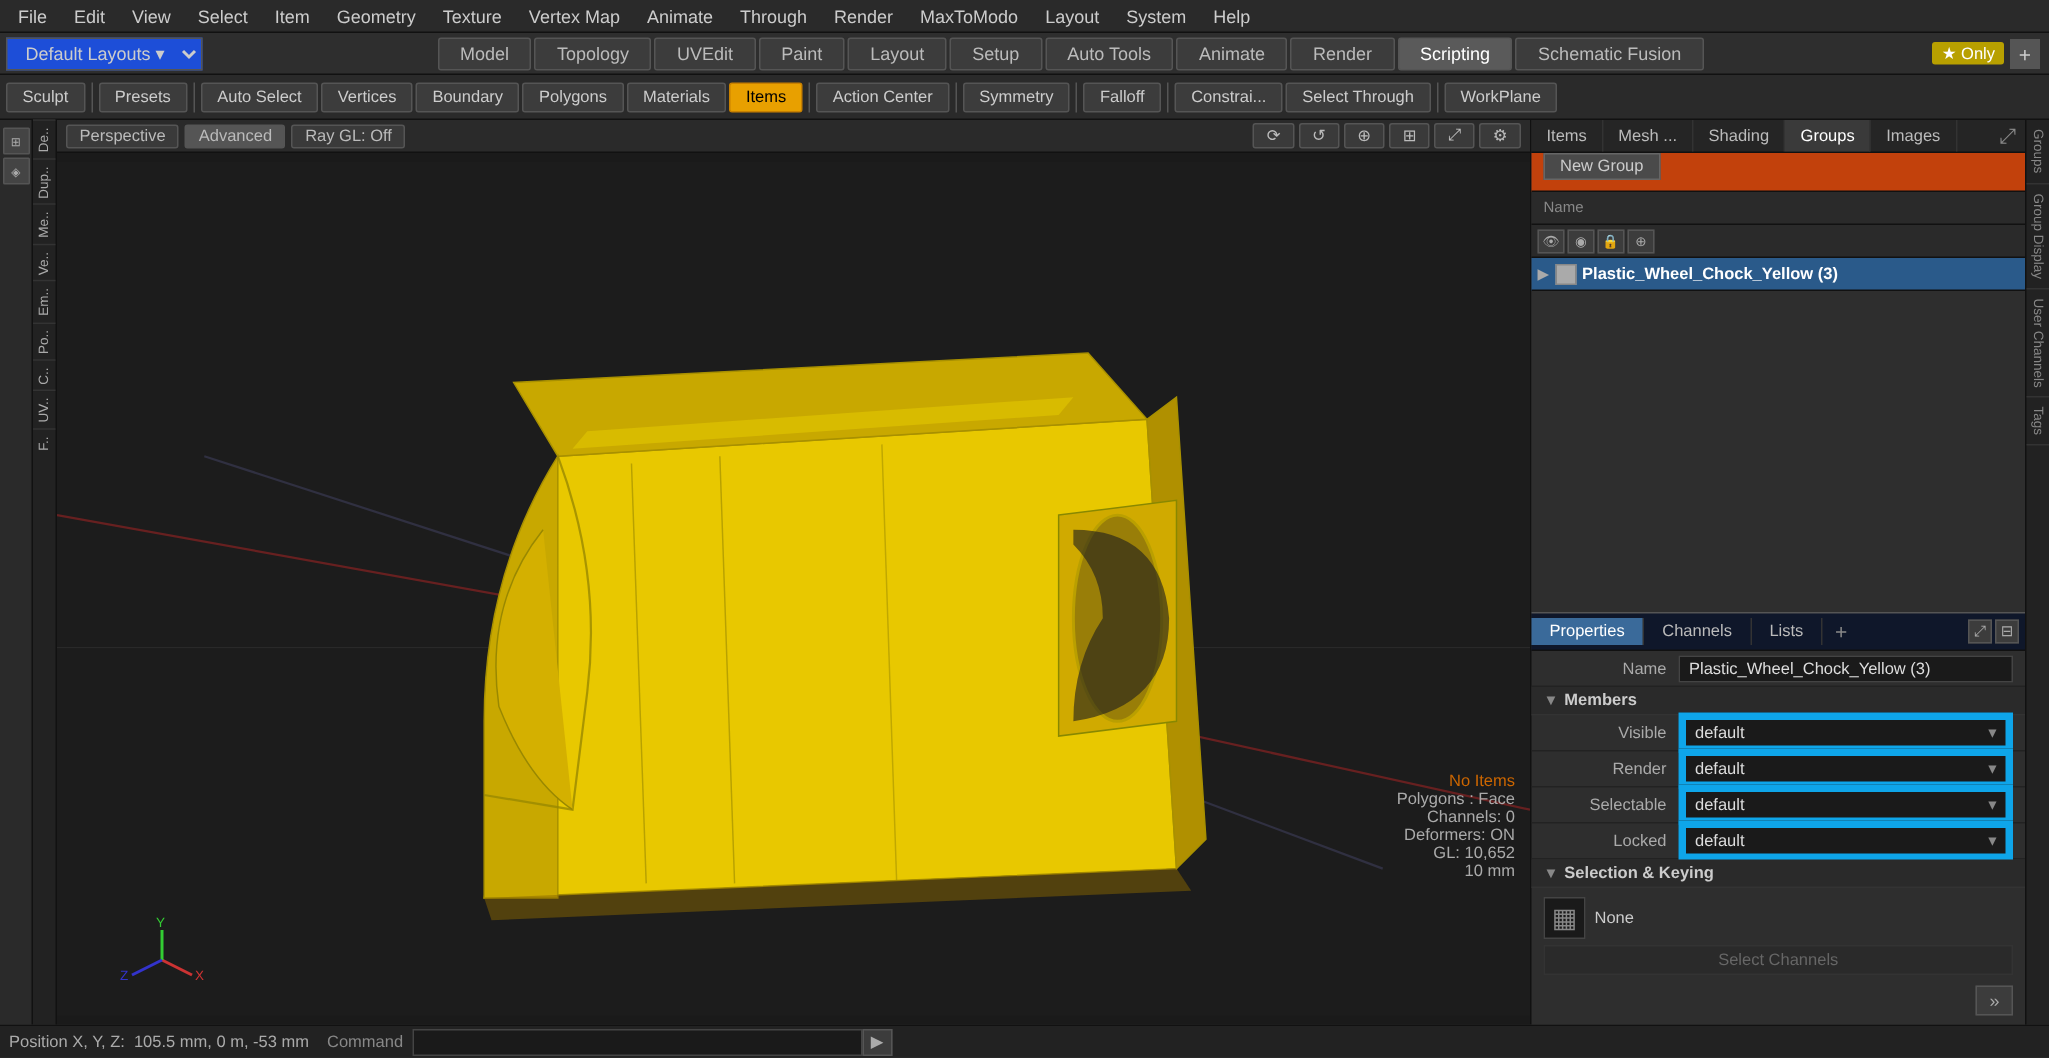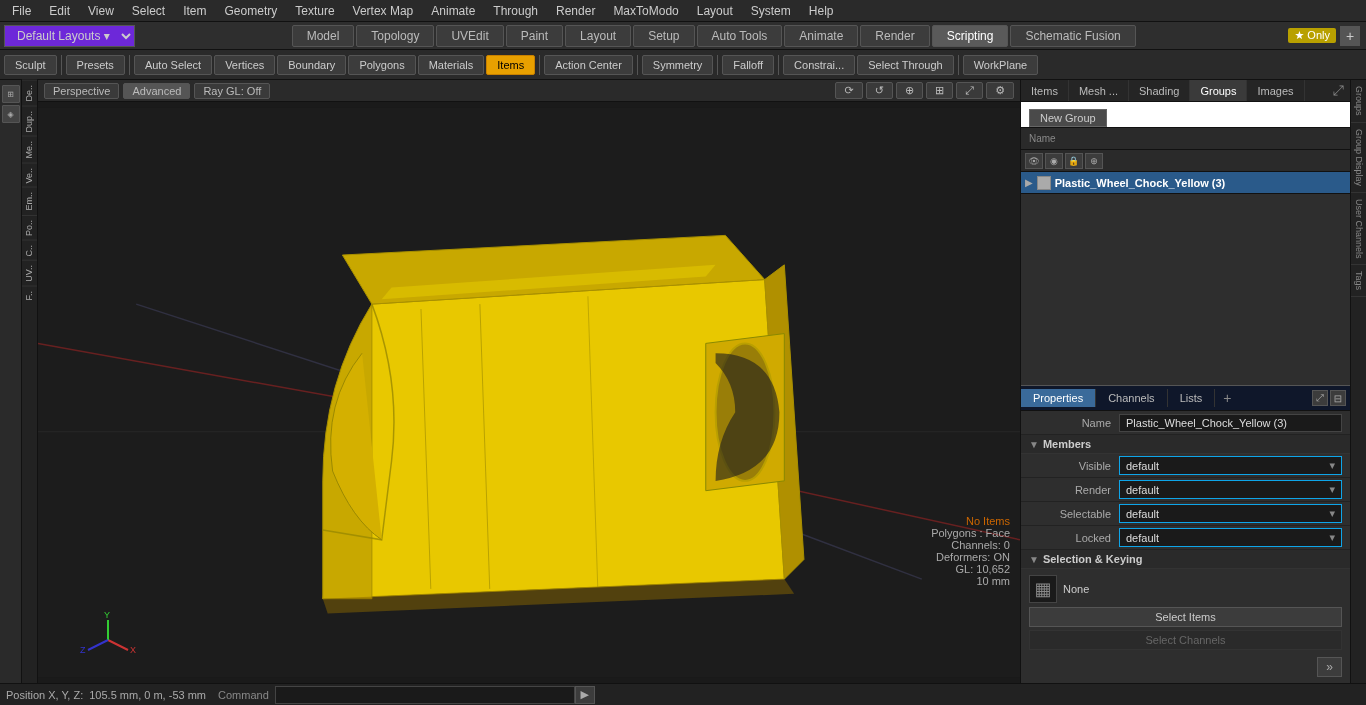--- a/index.html
+++ b/index.html
@@ -4,21 +4,21 @@
   <style>
     * { box-sizing: border-box; margin: 0; padding: 0; }
     body { background: #3a3a3a; color: #ccc; font-family: Arial, sans-serif; font-size: 12px; width: 1366px; height: 705px; overflow: hidden; }
 
     
     #menu-bar { display: flex; align-items: center; height: 22px; background: #2a2a2a; border-bottom: 1px solid #111; padding: 0 4px; gap: 2px; }
     .menu-item { padding: 2px 8px; color: #ccc; cursor: pointer; font-size: 12px; }
 
     
     #layout-bar { display: flex; align-items: center; height: 28px; background: #2e2e2e; border-bottom: 1px solid #111; }
-    #layout-dropdown { background: #6d28d9; border: 1px solid #555; color: #ccc; padding: 2px 8px; font-size: 12px; margin: 12px 4px; }
+    #layout-dropdown { background: #1d4ed8; border: 1px solid #555; color: #ccc; padding: 2px 8px; font-size: 12px; margin: 12px 4px; }
     .layout-tabs { display: flex; flex: 1; justify-content: center; gap: 2px; }
     .layout-tab { padding: 3px 14px; background: #3c3c3c; border: 1px solid #555; color: #bbb; cursor: pointer; font-size: 12px; border-radius: 2px; }
     .layout-tab.active { background: #5a5a5a; color: #fff; }
     .layout-right { display: flex; align-items: center; gap: 4px; margin-right: 6px; }
     .star-badge { background: #b8a000; color: #fff; padding: 1px 6px; font-size: 11px; border-radius: 2px; }
     .plus-btn { background: #555; border: none; color: #ccc; width: 20px; height: 20px; cursor: pointer; font-size: 14px; }
 
     
     #tool-bar { display: flex; align-items: center; height: 30px; background: #2a2a2a; border-bottom: 1px solid #111; gap: 2px; padding: 0 4px; }
     .tool-btn { padding: 3px 10px; background: #3c3c3c; border: 1px solid #555; color: #ccc; cursor: pointer; font-size: 11px; border-radius: 2px; display: flex; align-items: center; gap: 3px; }
@@ -56,21 +56,21 @@
     
     #right-panel { width: 330px; background: #2e2e2e; border-left: 1px solid #111; display: flex; flex-direction: column; }
 
     
     #rp-tabs { display: flex; align-items: center; height: 22px; background: #252525; border-bottom: 1px solid #111; }
     .rp-tab { padding: 2px 10px; color: #bbb; cursor: pointer; font-size: 11px; border-right: 1px solid #333; height: 100%; display: flex; align-items: center; }
     .rp-tab.active { background: #3a3a3a; color: #fff; }
     .rp-tab-expand { margin-left: auto; color: #888; padding: 0 6px; cursor: pointer; font-size: 14px; }
 
     
-    #rp-new-group { display: flex; align-items: flex-end; height: 26px; background: #ffffff; border-bottom: 1px solid #111; padding: 0 8px; }
+    #rp-new-group { display: flex; align-items: flex-start; height: 26px; background: #c2410c; border-bottom: 1px solid #111; padding: 0 8px; }
     .new-group-btn { background: #4a4a4a; border: 1px solid #666; color: #ccc; padding: 2px 10px; font-size: 11px; cursor: pointer; }
 
     
     #rp-list-header { display: flex; align-items: center; height: 22px; background: #2a2a2a; border-bottom: 1px solid #111; padding: 0 4px; gap: 2px; }
     .rp-col-header { font-size: 10px; color: #888; padding: 0 4px; }
     .rp-col-header.name { flex: 1; text-align: left; }
 
     
     #rp-list-icons { display: flex; align-items: center; height: 22px; background: #2a2a2a; border-bottom: 1px solid #111; padding: 0 4px; gap: 2px; }
     .rp-icon-btn { width: 18px; height: 16px; background: #3c3c3c; border: 1px solid #555; color: #aaa; font-size: 9px; display: flex; align-items: center; justify-content: center; cursor: pointer; }
@@ -91,21 +91,21 @@
     .props-expand-btn { background: #3c3c3c; border: 1px solid #555; color: #aaa; width: 16px; height: 16px; font-size: 10px; cursor: pointer; display: flex; align-items: center; justify-content: center; }
 
     
     .prop-row { display: flex; align-items: center; padding: 2px 8px; height: 24px; border-bottom: 1px solid #222; }
     .prop-label { width: 90px; color: #aaa; font-size: 11px; text-align: right; padding-right: 8px; }
     .prop-value { flex: 1; background: #1a1a1a; border: 1px solid #444; color: #ddd; padding: 2px 6px; font-size: 11px; }
     .prop-section { padding: 3px 8px; background: #2a2a2a; border-bottom: 1px solid #333; color: #ccc; font-size: 11px; font-weight: bold; display: flex; align-items: center; gap: 4px; }
     .prop-section-arrow { color: #888; font-size: 10px; }
 
     
-    .prop-dropdown { flex: 1; background: #1a1a1a; border: 1px solid #0ea5e9; color: #ddd; padding: 2px 6px; font-size: 11px; display: flex; align-items: center; justify-content: space-between; cursor: pointer; }
+    .prop-dropdown { flex: 1; background: #1a1a1a; border: 5px solid #0ea5e9; color: #ddd; padding: 2px 6px; font-size: 11px; display: flex; align-items: center; justify-content: space-between; cursor: pointer; }
     .prop-dropdown-arrow { color: #888; }
 
     
     #sel-keying { padding: 6px 8px; }
     .keying-icon { width: 28px; height: 28px; background: #1a1a1a; border: 1px solid #444; display: flex; align-items: center; justify-content: center; margin-right: 6px; }
     .keying-row { display: flex; align-items: center; margin-bottom: 4px; }
     .keying-name { color: #ccc; font-size: 11px; }
     .sel-btn { width: 100%; padding: 3px 0; background: #3c3c3c; border: 1px solid #555; color: #ccc; font-size: 11px; cursor: pointer; text-align: center; margin-bottom: 3px; }
     .sel-btn.disabled { background: #2a2a2a; color: #666; border-color: #333; cursor: not-allowed; }
     .arrow-btn { background: #3c3c3c; border: 1px solid #555; color: #aaa; padding: 2px 8px; font-size: 12px; cursor: pointer; align-self: flex-end; margin-top: 4px; }
@@ -379,21 +379,20 @@
       <span>Selection &amp; Keying</span>
     </div>
 
     <div id="sel-keying">
       <div class="keying-row">
         <div class="keying-icon">
           <span style="font-size:18px;color:#888;">▦</span>
         </div>
         <span class="keying-name">None</span>
       </div>
-      <div class="sel-btn">Select Items</div>
       <div class="sel-btn disabled">Select Channels</div>
       <div style="display:flex; justify-content:flex-end;">
         <div class="arrow-btn">»</div>
       </div>
     </div>
   </div>
 
   <div id="right-sidebar">
     <div class="rs-label">Groups</div>
     <div class="rs-label">Group Display</div>

